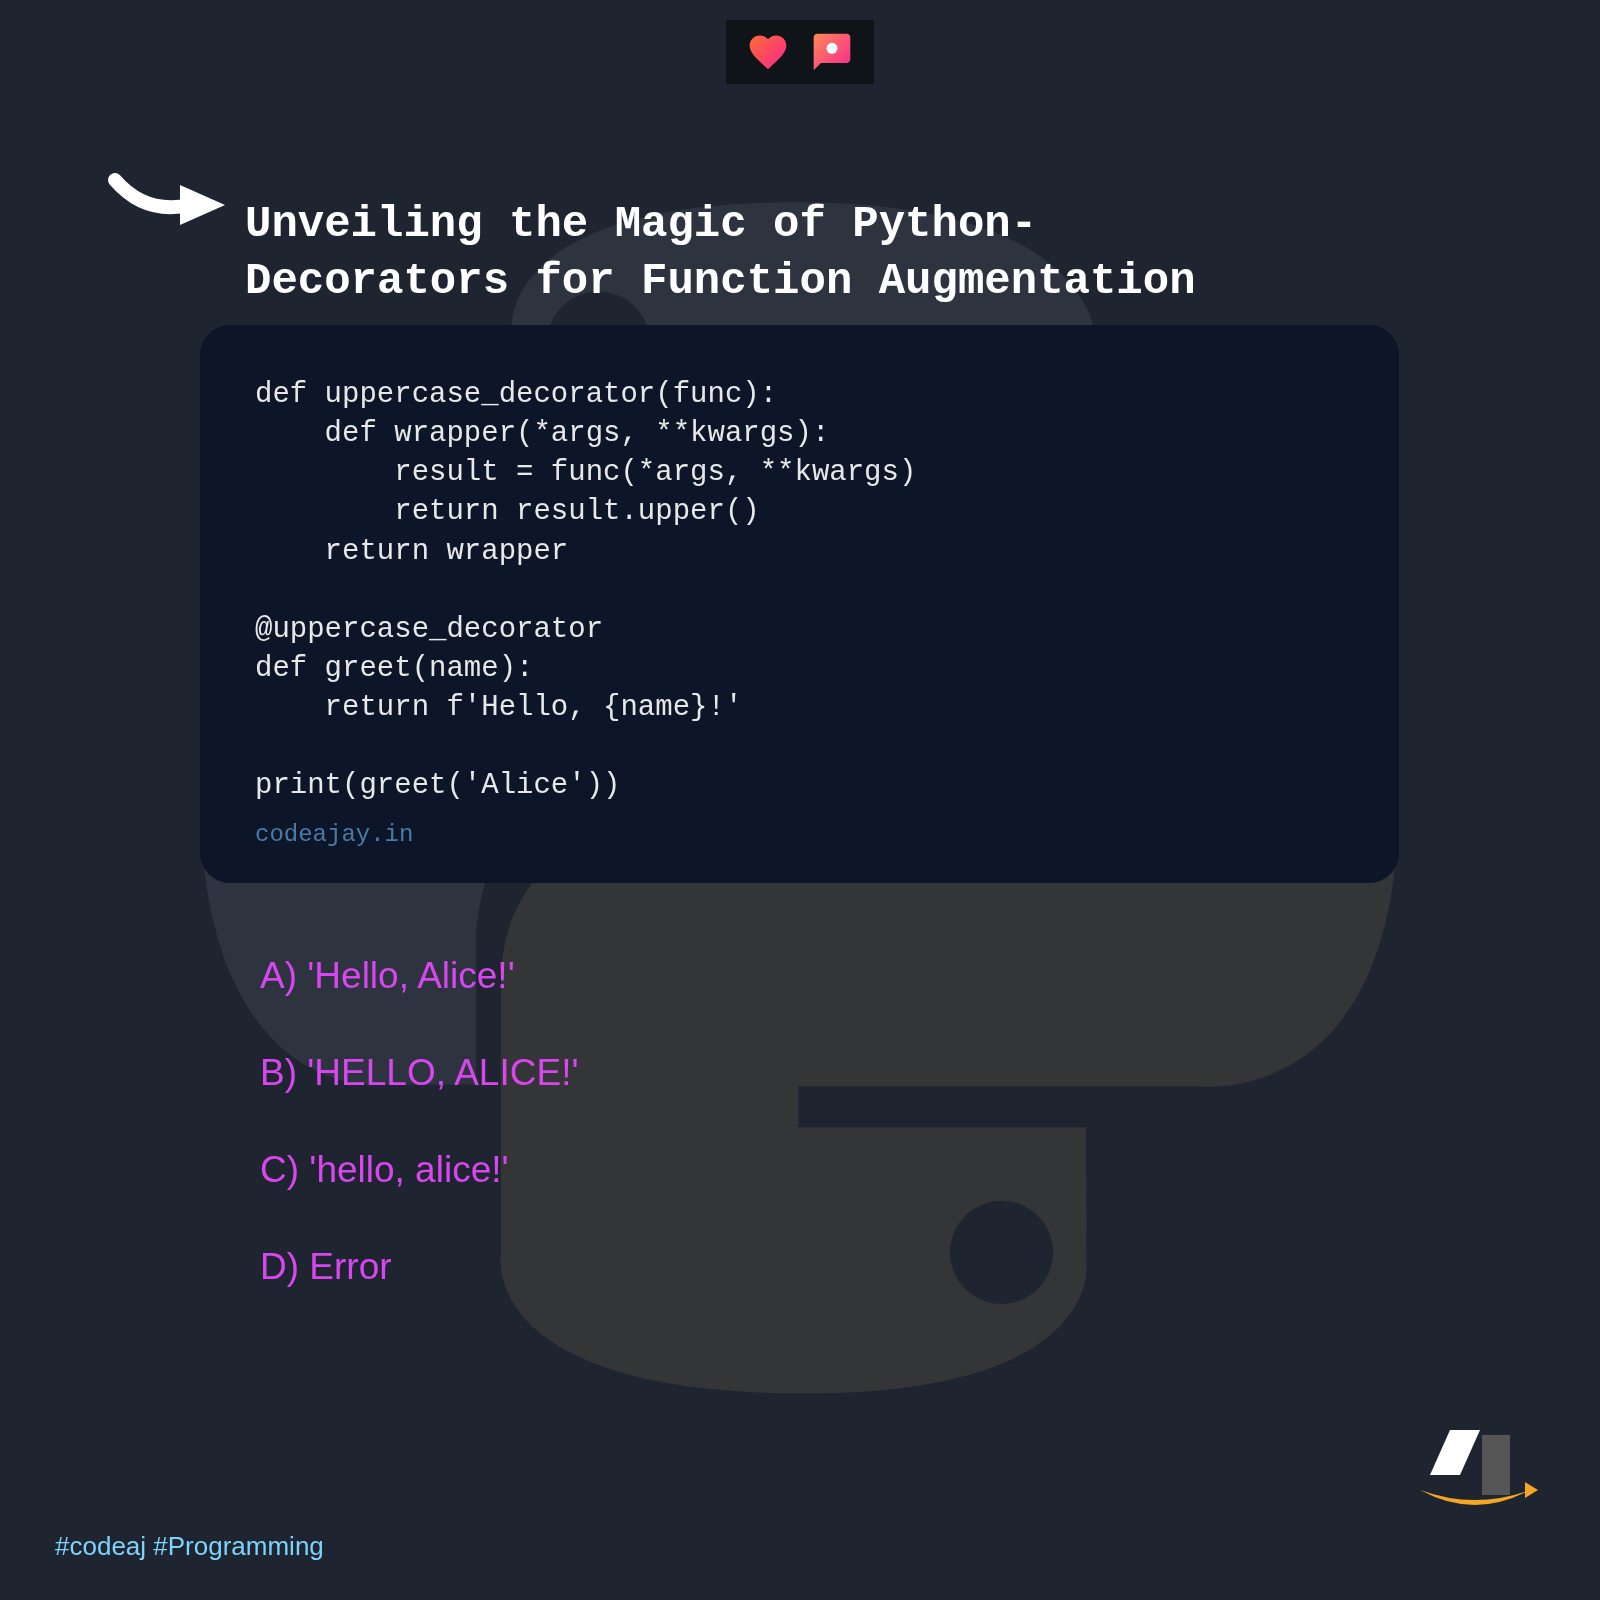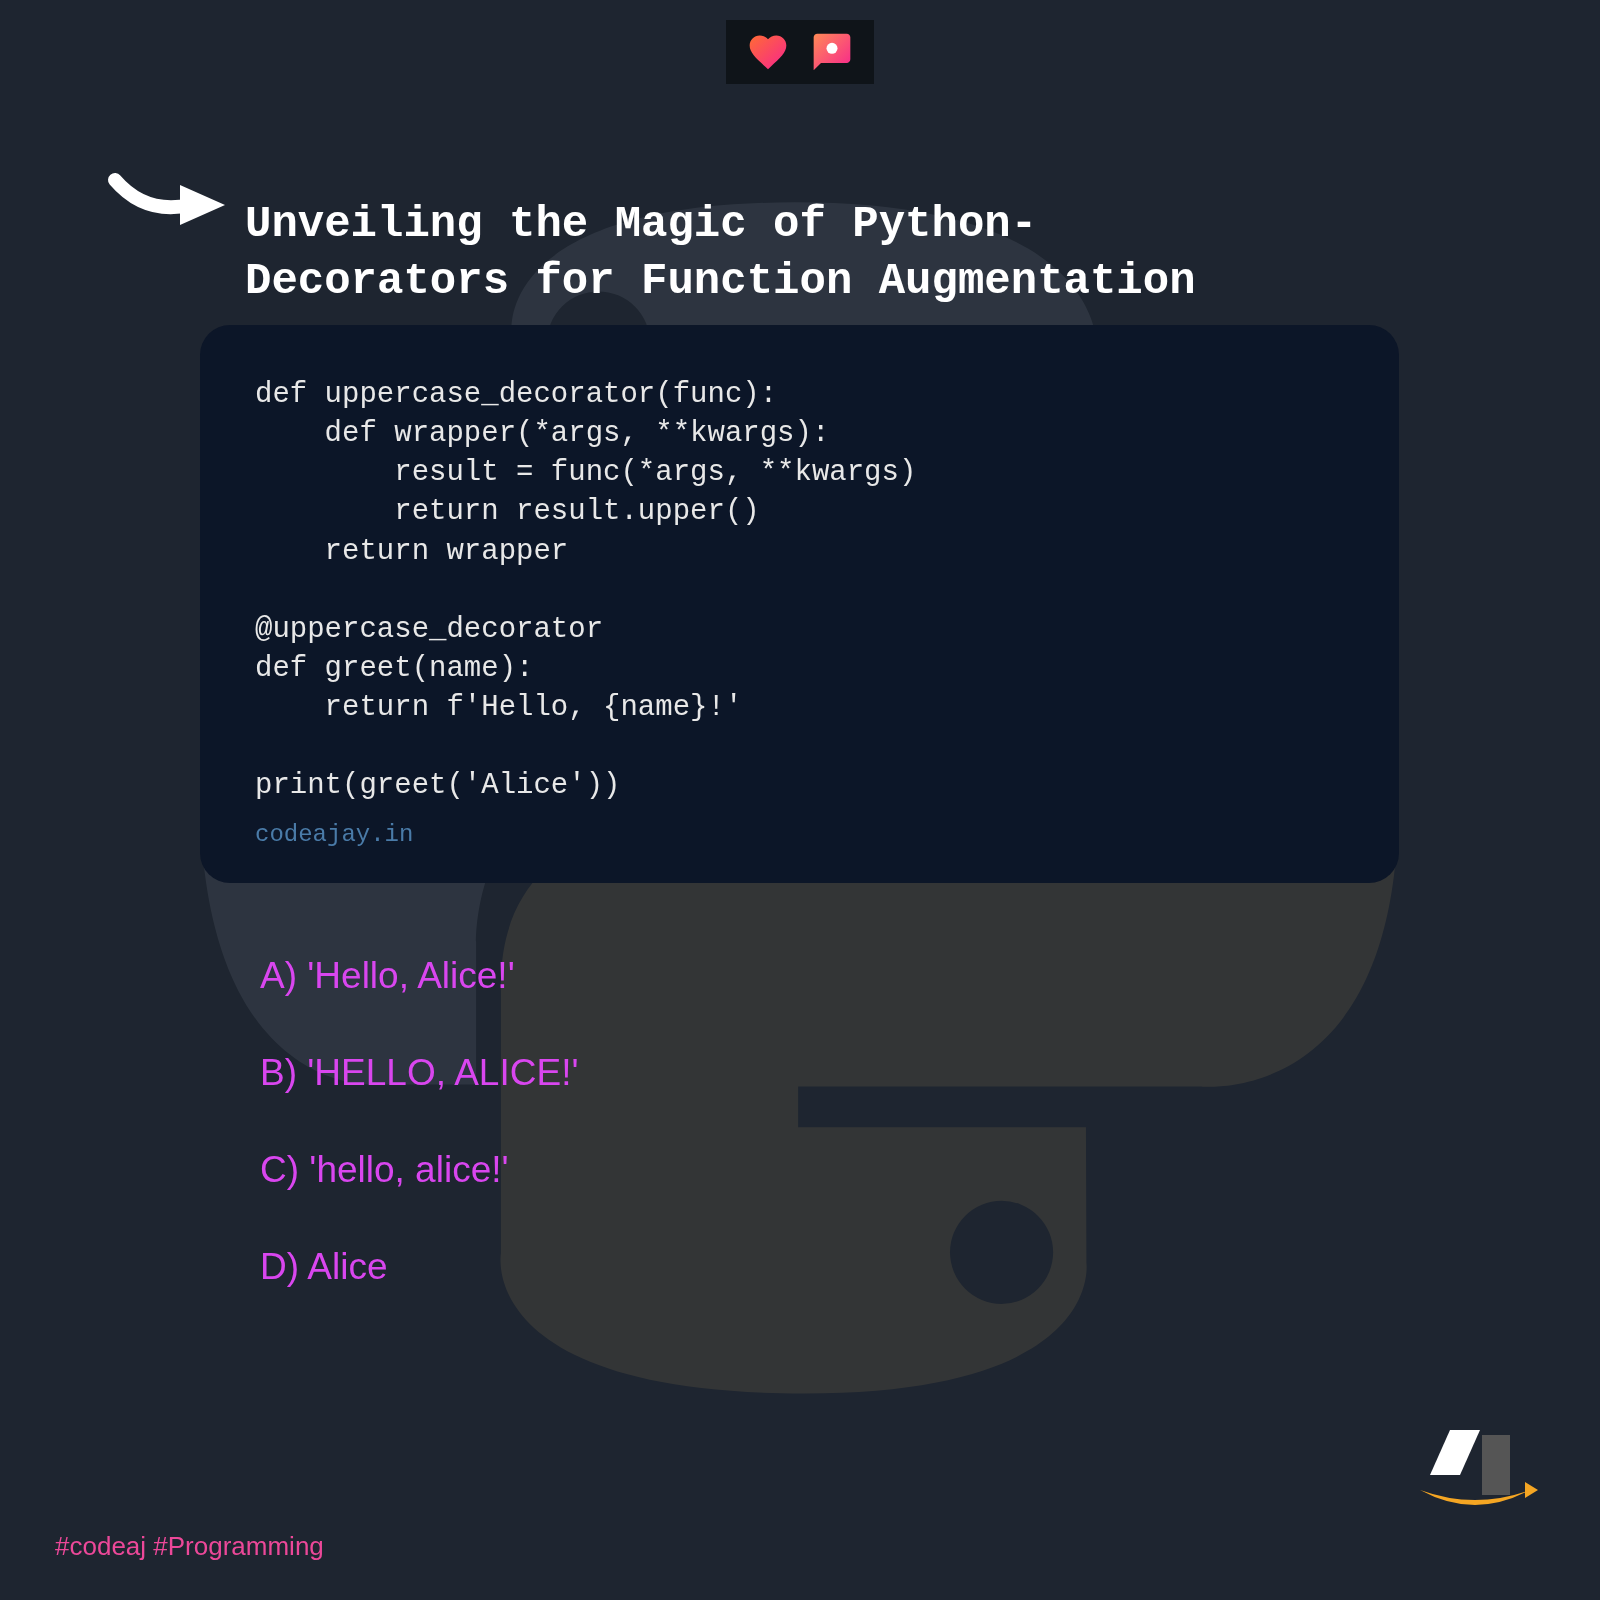--- a/index.html
+++ b/index.html
@@ -102,21 +102,21 @@
     font-size: 37px;
     font-family: Liberation Sans, sans-serif;
     margin-bottom: 55px;
   }
 
   
   .hashtags {
     position: absolute;
     bottom: 38px;
     left: 55px;
-    color: #ec4899;
+    color: #7dd3fc;
     font-size: 26px;
     font-family: Arial, sans-serif;
     z-index: 5;
   }
 
   
   .logo {
     position: absolute;
     bottom: 70px;
     right: 60px;
@@ -179,21 +179,21 @@
     return f'Hello, {name}!'
 
 print(greet('Alice'))</div>
   <div class="watermark">codeajay.in</div>
 </div>
 
 <div class="options">
   <div class="option">A) 'Hello, Alice!'</div>
   <div class="option">B) 'HELLO, ALICE!'</div>
   <div class="option">C) 'hello, alice!'</div>
-  <div class="option">D) Alice</div>
+  <div class="option">D) Error</div>
 </div>
 
 <div class="hashtags">#codeaj #Programming</div>
 
 <svg class="logo" viewBox="0 0 130 110">
   <path d="M 40 10 L 70 10 L 50 55 L 20 55 Z" fill="#fff"></path>
   <rect x="72" y="15" width="28" height="60" fill="#555"></rect>
   <path d="M 10 70 Q 65 100 120 70 Q 65 90 10 70 Z" fill="#f5a623"></path>
   <path d="M 115 62 L 128 70 L 115 78 Z" fill="#f5a623"></path>
 </svg>

